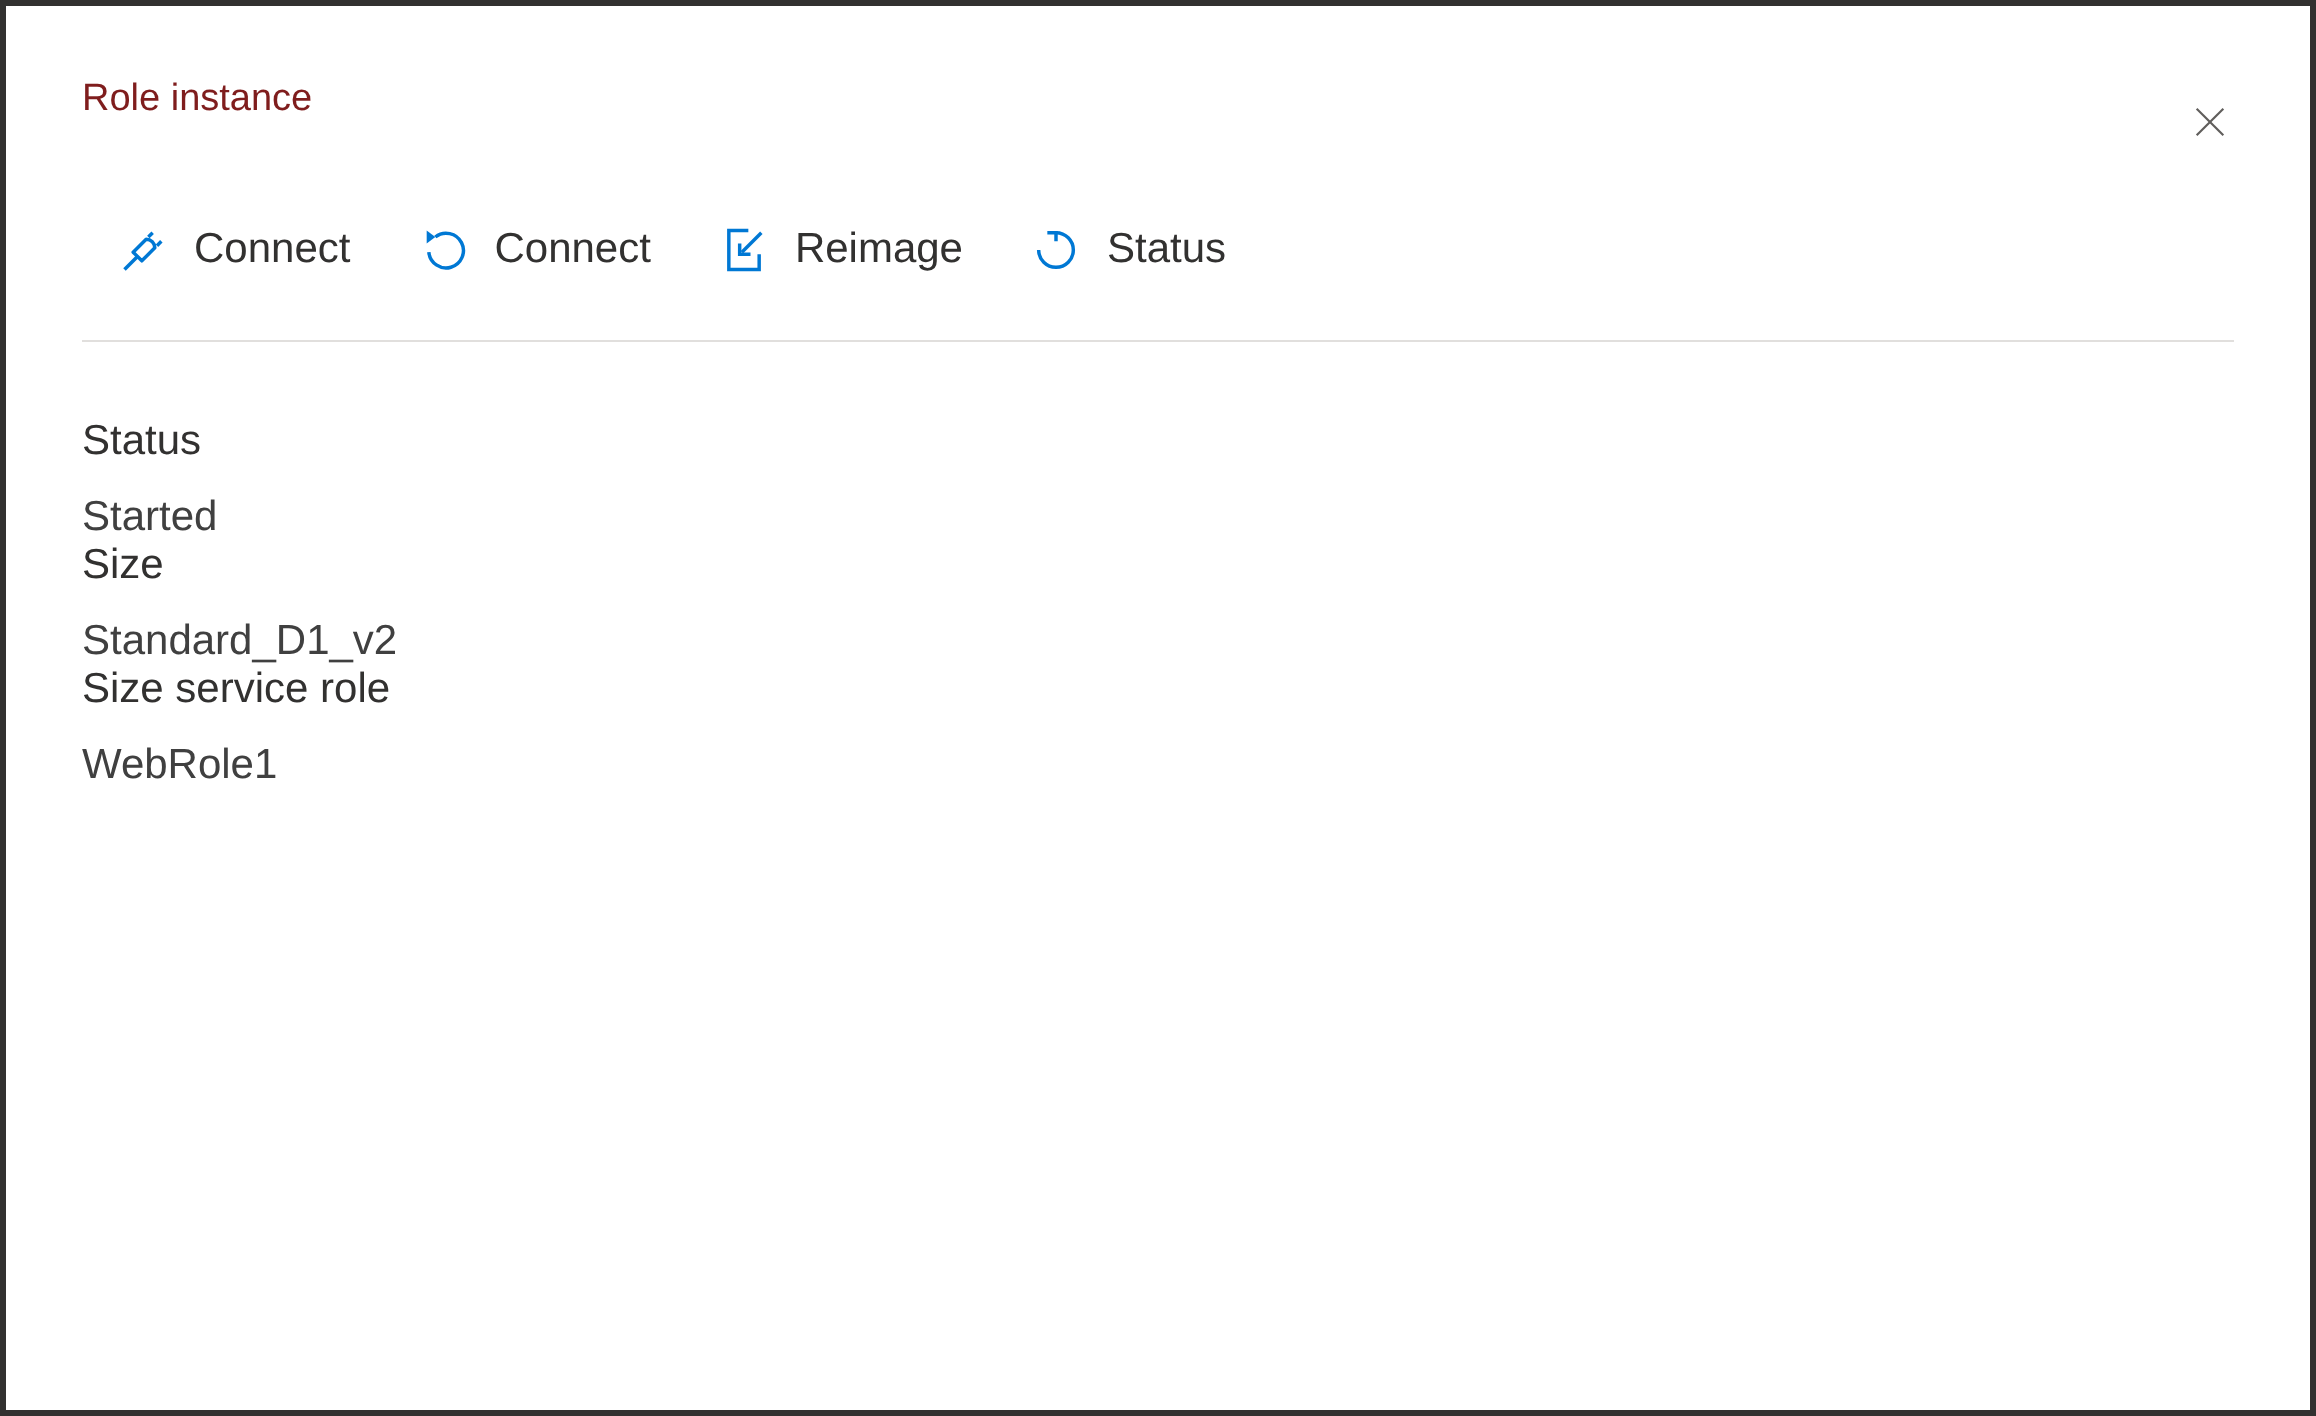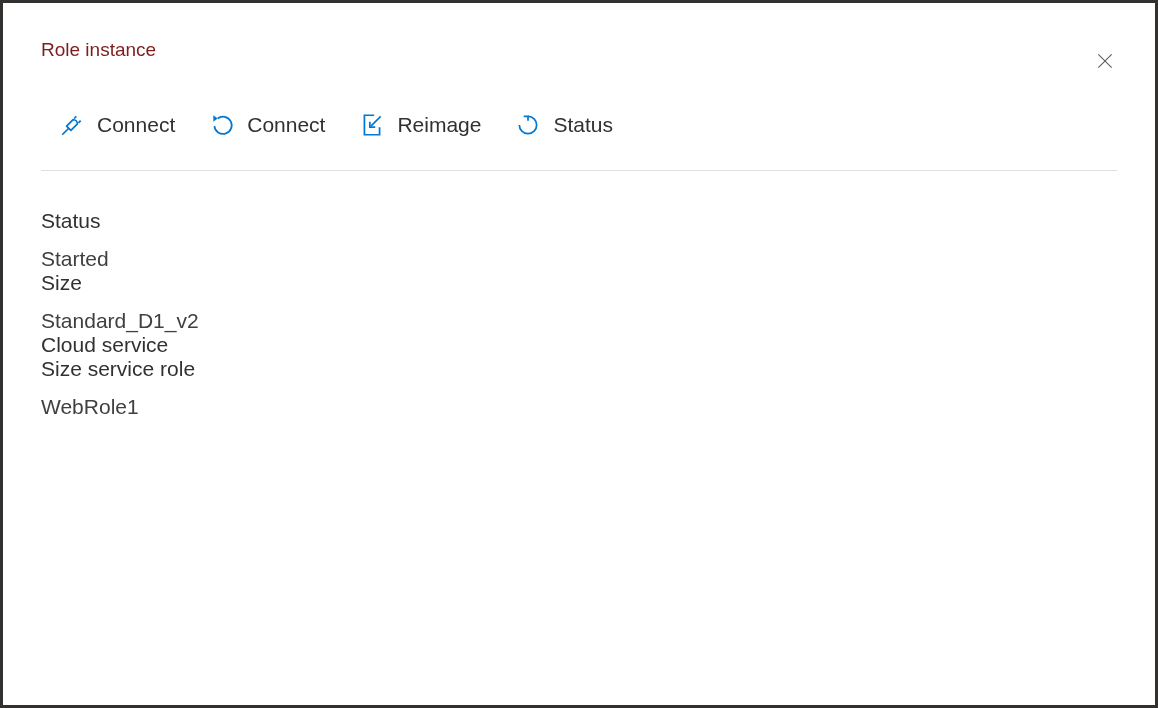--- a/index.html
+++ b/index.html
@@ -173,19 +173,18 @@
 <div class="details">
   <div class="detail-group">
     <div class="detail-label">Status</div>
     <div class="detail-value">Started</div>
   </div>
   <div class="detail-group">
     <div class="detail-label">Size</div>
     <div class="detail-value">Standard_D1_v2</div>
   </div>
   <div class="detail-group">
-    <div class="detail-label">Cloud service</div>
   </div>
   <div class="detail-group">
     <div class="detail-label">Size service role</div>
     <div class="detail-value">WebRole1</div>
   </div>
 </div>
 
 </body></html>

